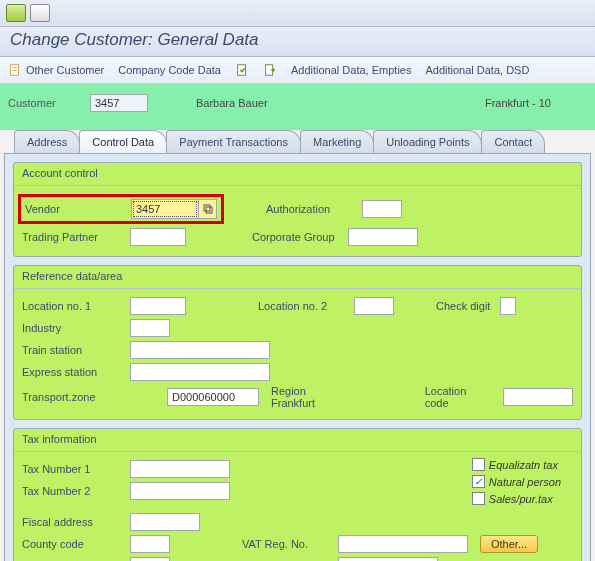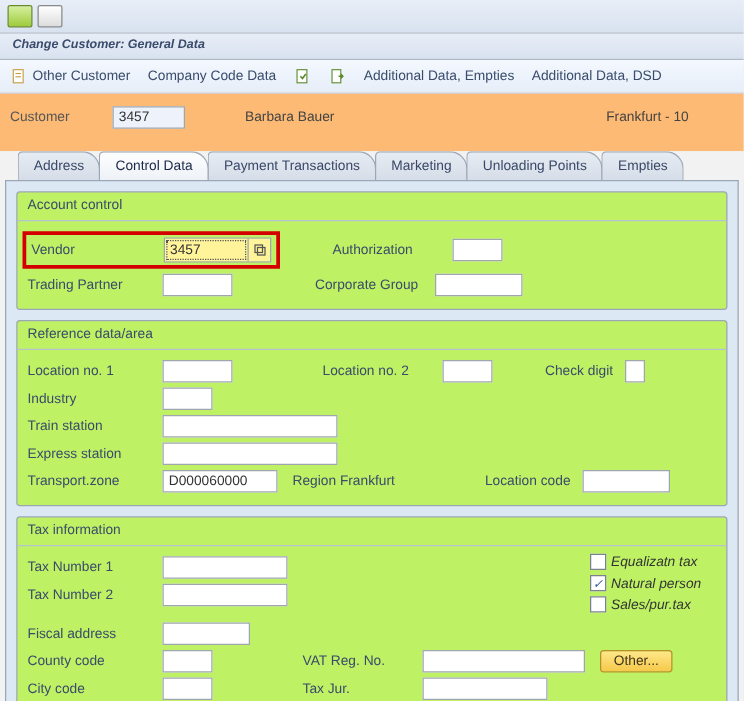--- a/index.html
+++ b/index.html
@@ -24,22 +24,22 @@
     background: linear-gradient(#fff, #dcdcdc);
     border-radius: 2px;
   }
   .chrome-green {
     width: 20px; height: 18px;
     border: 1px solid #6a8a2a;
     background: linear-gradient(#d6f0a0, #9ecb3c);
     border-radius: 2px;
   }
   .title {
-    font-size: 10px;
-    font-weight: bold;
+    font-size: 17px;
+    font-weight: normal;
     font-style: italic;
     color: #3a4b6b;
     padding: 3px 10px 6px 10px;
     background: linear-gradient(#e8eef7, #d8e2f0);
     border-bottom: 1px solid #b0b8c8;
   }
   .toolbar {
     display: flex;
     align-items: center;
     gap: 14px;
@@ -49,21 +49,21 @@
     font-size: 11px;
     color: #3a4b6b;
   }
   .tb-item { display: flex; align-items: center; gap: 4px; cursor: pointer; }
   .icon-sm { width: 14px; height: 14px; display: inline-block; }
   .header-row {
     display: flex;
     align-items: center;
     gap: 12px;
     padding: 10px 8px 18px 8px;
-    background: #fdba74;
+    background: #86efac;
     color: #444;
   }
   .header-label { color: #555; min-width: 70px; }
   .header-input {
     width: 58px; height: 18px;
     border: 1px solid #a0a6b0;
     background: #eef3fb;
     padding: 1px 4px;
     font-size: 11px;
     color: #333;
@@ -128,21 +128,21 @@
     height: 18px;
     border: 1px solid #a0a6b0;
     background: #fff;
     font-size: 11px;
     padding: 1px 4px;
     color: #333;
   }
   .w40  { width: 40px; }
   .w56  { width: 56px; }
   .w70  { width: 70px; }
-  .w92  { width: 92px; }
+  .w92  { width: 92px; margin-left: 37px; }
   .w100 { width: 100px; }
   .w140 { width: 140px; }
   .w16  { width: 16px; }
   .vendor-highlight {
     border: 3px solid #d40000;
     padding: 2px 4px;
     display: inline-flex;
     align-items: center;
     gap: 10px;
     margin-left: -4px;
@@ -246,21 +246,21 @@
   <span style="margin-right:36px;">Frankfurt - 10</span>
 </div>
 
 <div class="tabs-wrap">
   <div class="tabs">
     <div class="tab">Address</div>
     <div class="tab active">Control Data</div>
     <div class="tab">Payment Transactions</div>
     <div class="tab">Marketing</div>
     <div class="tab">Unloading Points</div>
-    <div class="tab">Empties</div>
+    <div class="tab">Contact</div>
   </div>
 </div>
 
 <div class="tab-panel">
 
   <div class="group">
     <div class="group-title">Account control</div>
     <div class="group-sep"></div>
     <div class="row">
       <span class="vendor-highlight">

